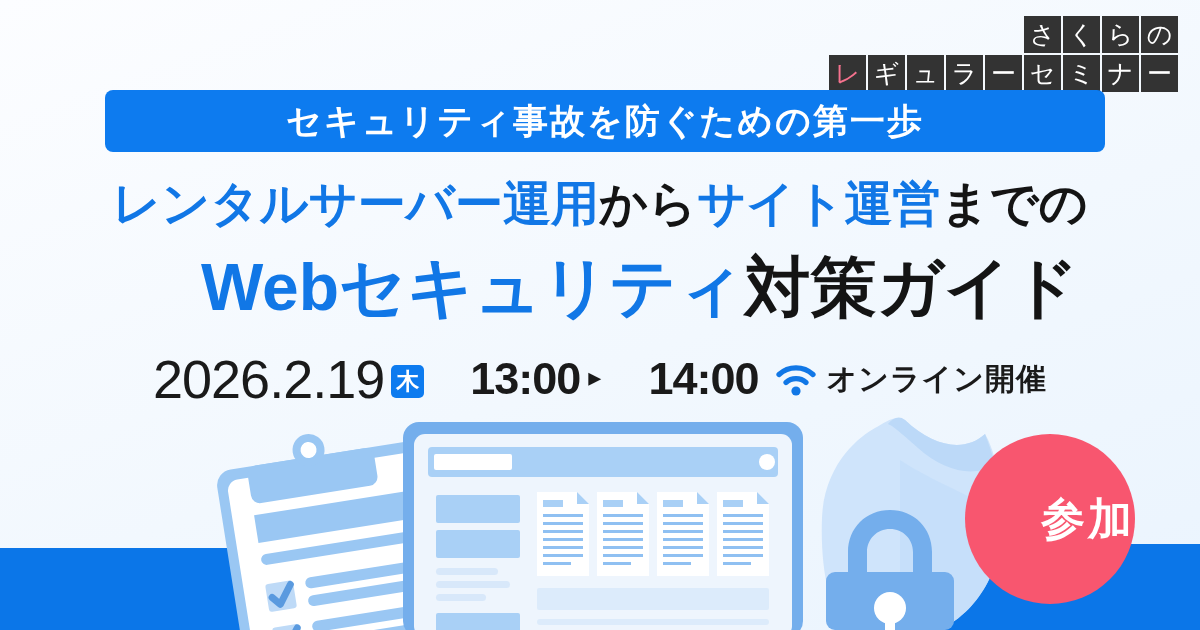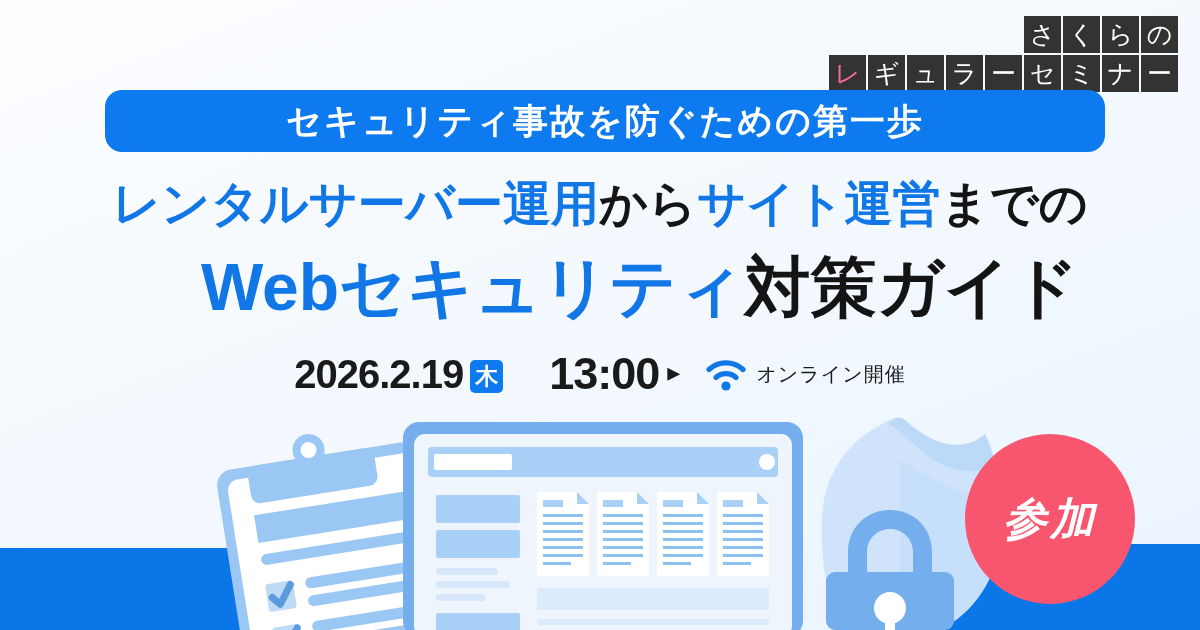--- a/index.html
+++ b/index.html
@@ -33,21 +33,21 @@
     width:37px; height:37px; background:#333333;
     color:#ffffff; font-size:25px; line-height:37px;
     text-align:center; font-weight:400;
   }
   .logo-box.pink { color:#f5728e; }
 
   
   .subbanner {
     position:absolute; left:105px; top:90px;
     width:1000px; height:62px;
-    background:#0d7bef; border-radius:17px;
+    background:#0d7bef; border-radius:8px;
     display:flex; align-items:center; justify-content:center;
   }
   .subbanner span {
     color:#ffffff; font-size:35px; font-weight:bold;
     letter-spacing:2px;
   }
 
   
   .title1 {
     position:absolute; left:0; top:172px; width:1200px;
@@ -61,41 +61,40 @@
   }
   .t-blue { color:#1177e6; }
   .t-dark { color:#141414; }
 
   
   .dateline {
     position:absolute; left:0; top:348px; width:1200px;
     display:flex; align-items:center; justify-content:center;
     white-space:nowrap;
   }
-  .date-main { font-size:40px; font-weight:bold; color:#1a1a1a; letter-spacing:-1px; }
+  .date-main { font-size:54px; font-weight:normal; color:#1a1a1a; letter-spacing:-1px; }
   .daybadge {
     display:inline-flex; align-items:center; justify-content:center;
     width:33px; height:33px; background:#0d7bef; border-radius:5px;
     color:#ffffff; font-size:23px; font-weight:bold;
     margin:0 7px; position:relative; top:2px;
   }
   .time-main { font-size:45px; font-weight:bold; color:#1a1a1a; letter-spacing:-1px;margin-left:39px; }
   .arrow-sep { font-size:26px; color:#1a1a1a; margin:0 8px; position:relative; top:-2px; }
   .wifi-wrap { margin:0 10px 0 18px; position:relative; top:3px; }
-  .online-label { font-size:20px; font-weight:normal; color:#1a1a1a; letter-spacing:1px; }
+  .online-label { font-size:30px; font-weight:bold; color:#1a1a1a; letter-spacing:1px; }
 
   
   .freebadge {
     position:absolute; left:965px; top:434px;
     width:170px; height:170px; border-radius:50%;
     background:#f8566f;
     display:flex; flex-direction:column;
-    align-items:center; justify-content:center;
+    align-items:flex-end; justify-content:center;
     z-index:40;
-    font-style:italic;
   }
   .freebadge div {
     color:#ffffff; font-size:44px; font-weight:bold;
     letter-spacing:3px; line-height:1.18;
   }
 
   
   .illus { position:absolute; left:0; top:400px; width:1200px; height:230px; z-index:20; }
 </style>
 </head>
@@ -136,20 +135,21 @@
 
   <div class="title2">
     <span class="t-blue">Webセキュリティ</span><span class="t-dark">対策ガイド</span>
   </div>
 
   <div class="dateline">
     <span class="date-main">2026.2.19</span>
     <span class="daybadge">木</span>
     <span class="time-main">13:00</span>
     <span class="arrow-sep">▸</span>
+    <span class="time-main">14:00</span>
     <span class="wifi-wrap">
       <svg width="40" height="31" viewBox="0 0 40 31">
         <path d="M3 9.5 A25 25 0 0 1 37 9.5" stroke="#1177e6" stroke-width="5.2" fill="none" stroke-linecap="round"></path>
         <path d="M10 17.5 A15 15 0 0 1 30 17.5" stroke="#1177e6" stroke-width="5.2" fill="none" stroke-linecap="round"></path>
         <circle cx="20" cy="26" r="4.6" fill="#1177e6"></circle>
       </svg>
     </span>
     <span class="online-label">オンライン開催</span>
   </div>
 

